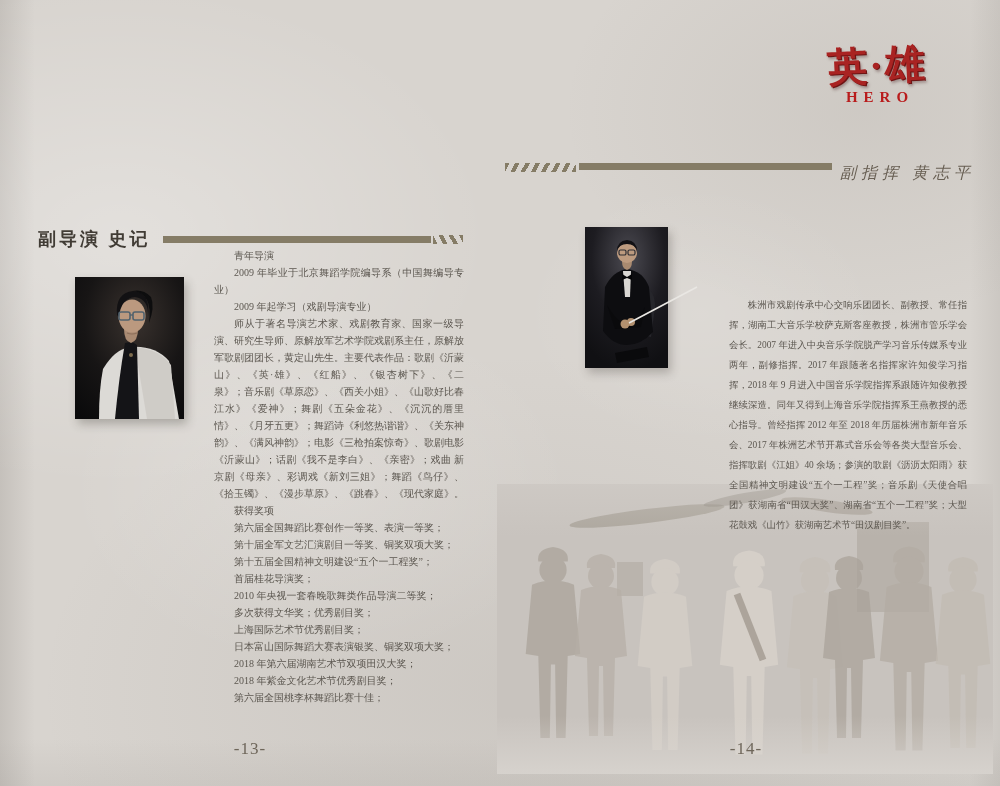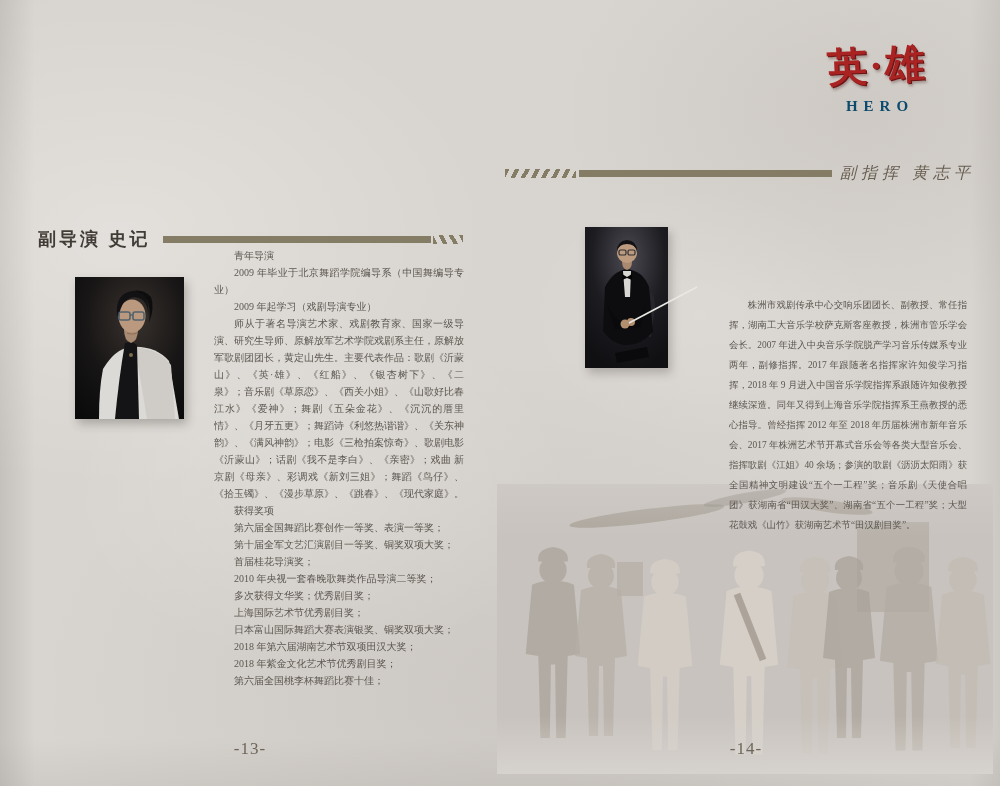--- a/index.html
+++ b/index.html
@@ -27,26 +27,26 @@
     background:#c8c3be;overflow:hidden;}
   .ensemble:after{content:"";position:absolute;inset:0;
     background:linear-gradient(to bottom, rgba(216,212,207,.35), transparent 18%, transparent 80%, rgba(219,215,210,.75));}
   .ensemble svg{display:block;}
 
   
   .logo{position:absolute;left:812px;top:44px;width:130px;text-align:center;}
   .logo-zh{font-size:40px;font-weight:bold;color:#a92322;letter-spacing:2px;
     transform:rotate(-3deg);line-height:1.1;
     text-shadow:1px 1px 0 #6e1414, 2px 3px 3px rgba(60,20,20,.35);}
-  .logo-en{font-size:15px;font-weight:bold;color:#0c4a6e;letter-spacing:6px;
-    margin-top:10px;text-indent:6px;}
+  .logo-en{font-size:15px;font-weight:bold;color:#b91c1c;letter-spacing:6px;
+    margin-top:1px;text-indent:6px;}
 
   
   .hdr-right{position:absolute;left:505px;top:163px;width:470px;height:20px;
-    display:flex;align-items:center;}
+    display:flex;}
   .hdr-left{position:absolute;left:38px;top:228px;width:425px;height:22px;
     display:flex;align-items:center;}
   .rule{height:7px;background:#857c66;}
   .rule-r{width:256px;}
   .rule-l{width:270px;margin-left:12px;}
   .hatch{height:9px;}
   .hatch-r{width:72px;margin-right:3px;
     background:repeating-linear-gradient(118deg,#857c66 0 4px,transparent 4px 9px);}
   .hatch-l{width:30px;margin-left:2px;
     background:repeating-linear-gradient(62deg,#857c66 0 4px,transparent 4px 9px);}
@@ -160,20 +160,21 @@
   </div>
 
   <div class="bio-left">
       <p>青年导演</p>
       <p>2009 年毕业于北京舞蹈学院编导系（中国舞编导专业）</p>
       <p>2009 年起学习（戏剧导演专业）</p>
       <p>师从于著名导演艺术家、戏剧教育家、国家一级导演、研究生导师、原解放军艺术学院戏剧系主任，原解放军歌剧团团长，黄定山先生。主要代表作品：歌剧《沂蒙山》、《英·雄》、《红船》、《银杏树下》、《二泉》；音乐剧《草原恋》、《西关小姐》、《山歌好比春江水》《爱神》；舞剧《五朵金花》、《沉沉的厝里情》、《月牙五更》；舞蹈诗《利悠热谐谐》、《关东神韵》、《满风神韵》；电影《三枪拍案惊奇》、歌剧电影《沂蒙山》；话剧《我不是李白》、《亲密》；戏曲 新京剧《母亲》、彩调戏《新刘三姐》；舞蹈《鸟仔》、《拾玉镯》、《漫步草原》、《跳春》、《现代家庭》。</p>
       <p>获得奖项</p>
       <p>第六届全国舞蹈比赛创作一等奖、表演一等奖；</p>
       <p>第十届全军文艺汇演剧目一等奖、铜奖双项大奖；</p>
+      <p>第十五届全国精神文明建设“五个一工程奖”；</p>
       <p>首届桂花导演奖；</p>
       <p>2010 年央视一套春晚歌舞类作品导演二等奖；</p>
       <p>多次获得文华奖；优秀剧目奖；</p>
       <p>上海国际艺术节优秀剧目奖；</p>
       <p>日本富山国际舞蹈大赛表演银奖、铜奖双项大奖；</p>
       <p>2018 年第六届湖南艺术节双项田汉大奖；</p>
       <p>2018 年紫金文化艺术节优秀剧目奖；</p>
       <p>第六届全国桃李杯舞蹈比赛十佳；</p>
     </div>
 

